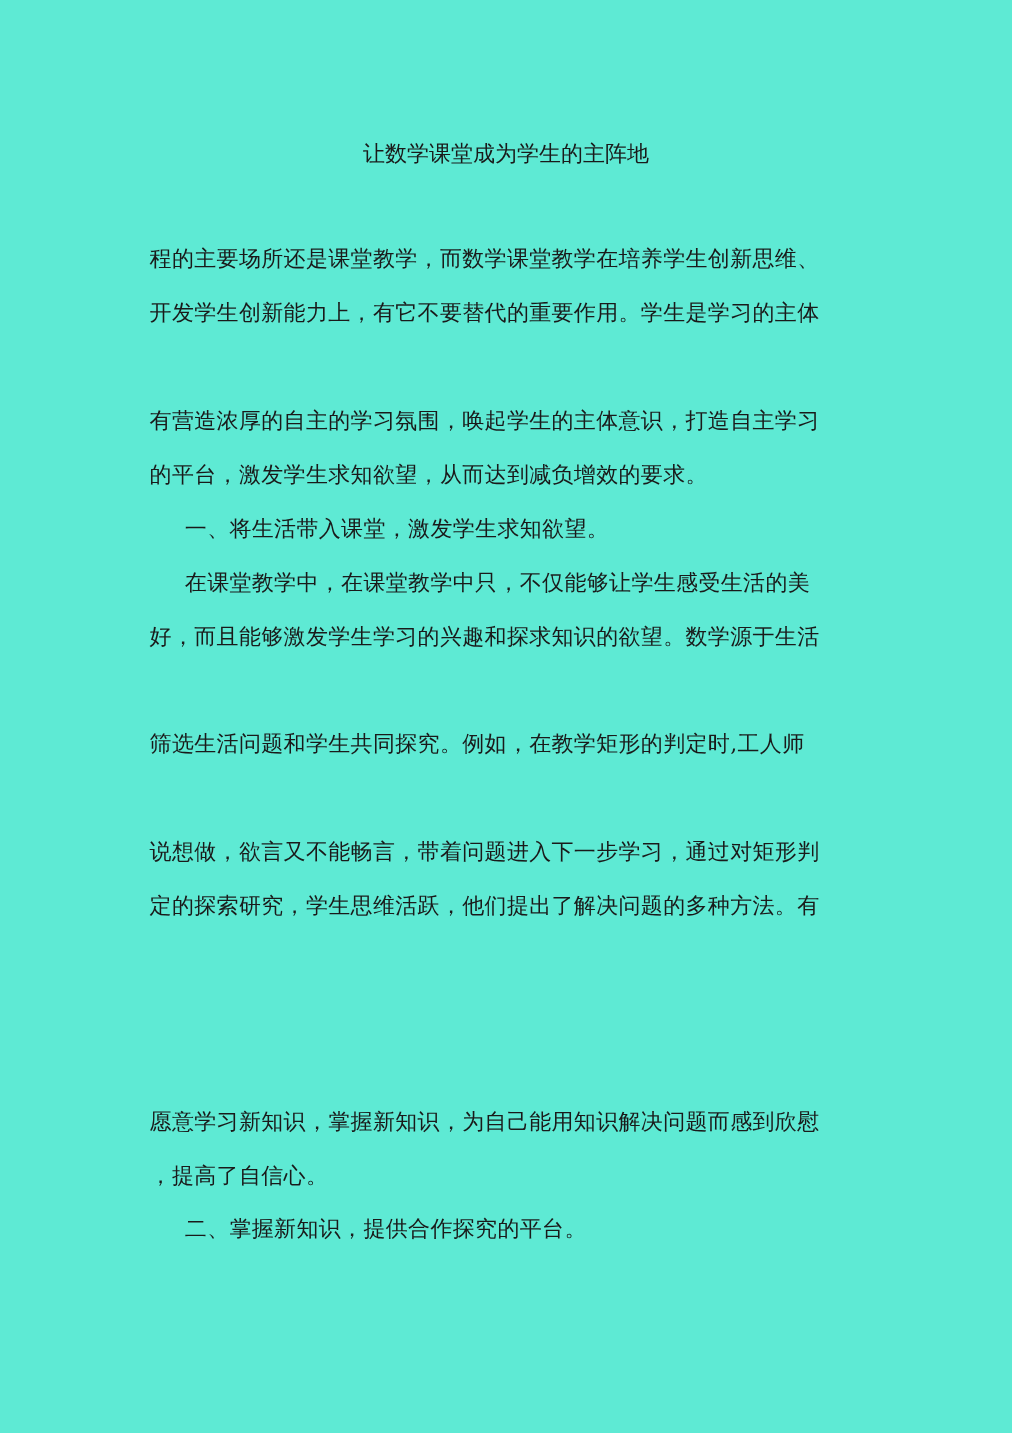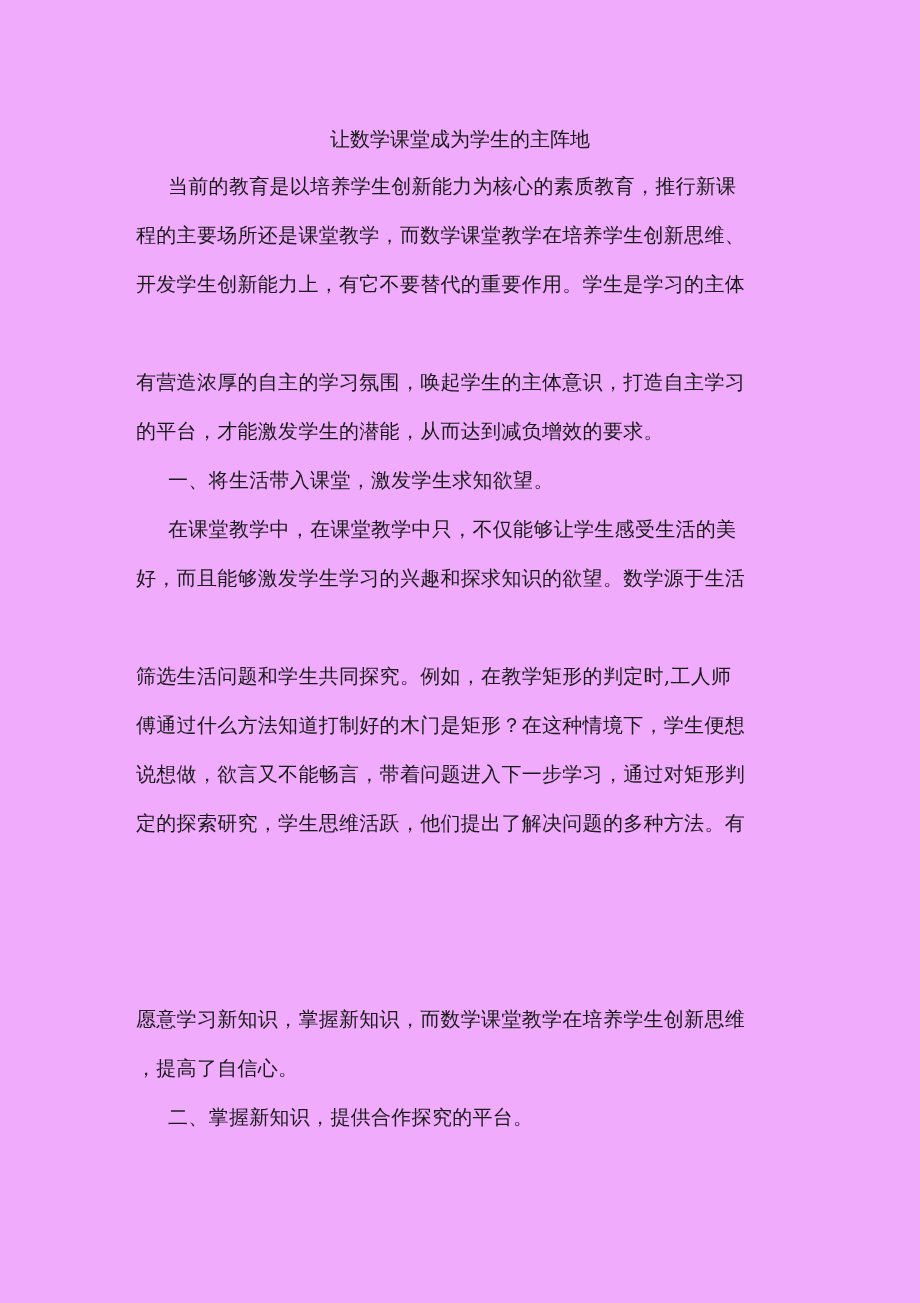--- a/index.html
+++ b/index.html
@@ -13,21 +13,21 @@
       position: relative;
       overflow: hidden;
       font-family: "DejaVu Serif", "Liberation Serif", serif;
       color: #1a1a1a;
     }
     .page {
       position: absolute;
       left: 0; top: 0;
       width: 920px;
       height: 1303px;
-      background: #f0abfc;
+      background: #5eead4;
     }
     .title {
       position: absolute;
       left: 0;
       width: 920px;
       top: 127px;
       text-align: center;
       font-size: 20px;
       line-height: 24px;
       white-space: nowrap;
@@ -41,31 +41,29 @@
       letter-spacing: 0.3px;
     }
     .line.indent { left: 168px; }
   </style>
 </head>
 <body>
 
 <div class="page">
   <div class="title">让数学课堂成为学生的主阵地</div>
 
-  <div class="line indent" style="top:174px">当前的教育是以培养学生创新能力为核心的素质教育，推行新课</div>
   <div class="line" style="top:223px">程的主要场所还是课堂教学，而数学课堂教学在培养学生创新思维、</div>
   <div class="line" style="top:272px">开发学生创新能力上，有它不要替代的重要作用。学生是学习的主体</div>
   <div class="line" style="top:370px">有营造浓厚的自主的学习氛围，唤起学生的主体意识，打造自主学习</div>
-  <div class="line" style="top:419px">的平台，才能激发学生的潜能，从而达到减负增效的要求。</div>
+  <div class="line" style="top:419px">的平台，激发学生求知欲望，从而达到减负增效的要求。</div>
 
   <div class="line indent" style="top:468px">一、将生活带入课堂，激发学生求知欲望。</div>
 
   <div class="line indent" style="top:517px">在课堂教学中，在课堂教学中只，不仅能够让学生感受生活的美</div>
   <div class="line" style="top:566px">好，而且能够激发学生学习的兴趣和探求知识的欲望。数学源于生活</div>
   <div class="line" style="top:664px">筛选生活问题和学生共同探究。例如，在教学矩形的判定时,工人师</div>
-  <div class="line" style="top:713px">傅通过什么方法知道打制好的木门是矩形？在这种情境下，学生便想</div>
   <div class="line" style="top:762px">说想做，欲言又不能畅言，带着问题进入下一步学习，通过对矩形判</div>
   <div class="line" style="top:811px">定的探索研究，学生思维活跃，他们提出了解决问题的多种方法。有</div>
-  <div class="line" style="top:1007px">愿意学习新知识，掌握新知识，而数学课堂教学在培养学生创新思维</div>
+  <div class="line" style="top:1007px">愿意学习新知识，掌握新知识，为自己能用知识解决问题而感到欣慰</div>
   <div class="line" style="top:1056px">，提高了自信心。</div>
 
   <div class="line indent" style="top:1105px">二、掌握新知识，提供合作探究的平台。</div>
 </div>
 
 </body></html>

